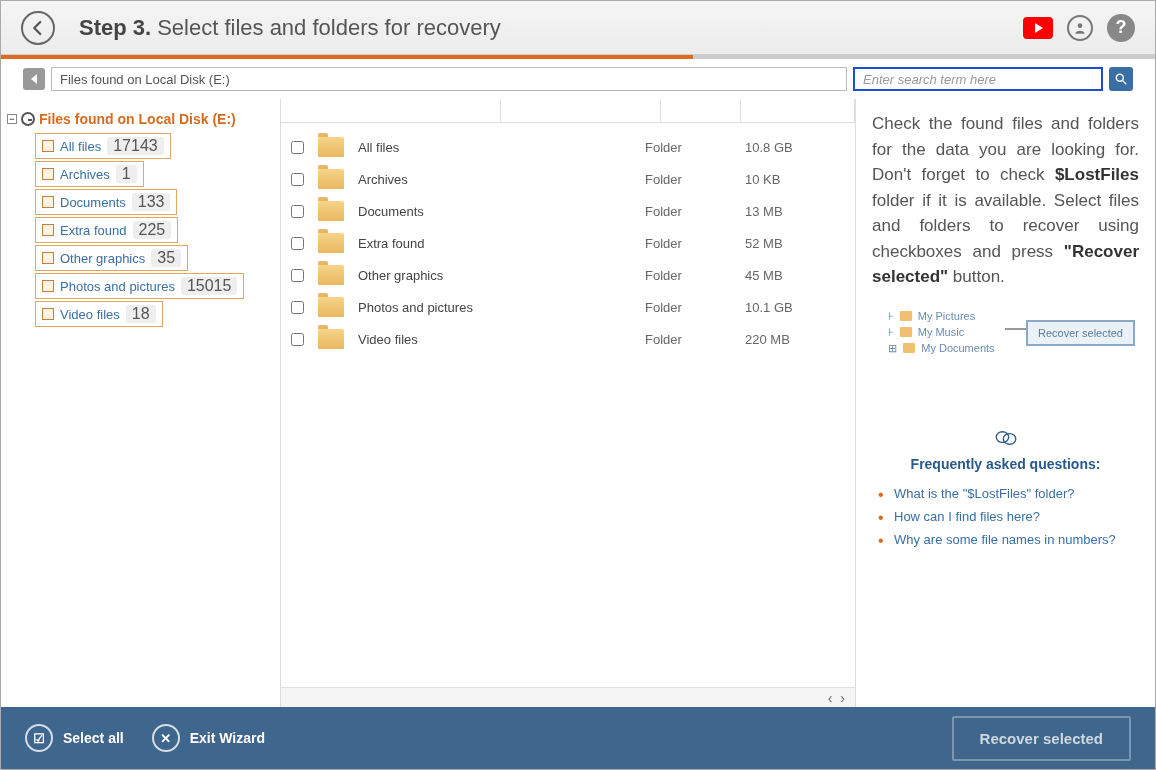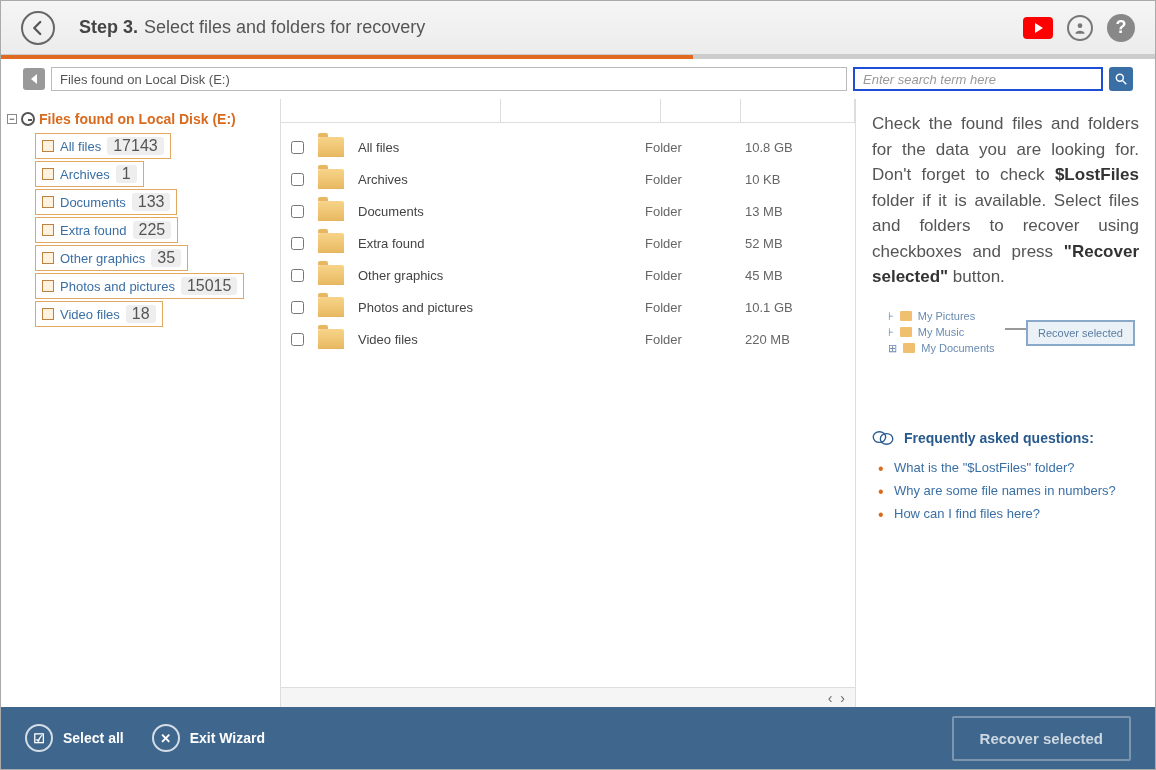--- a/index.html
+++ b/index.html
@@ -1,20 +1,20 @@
 <!DOCTYPE html>
 <html><head>
 <meta charset="utf-8">
 <style>
 * { box-sizing: border-box; margin: 0; padding: 0; }
 body { font-family: "Segoe UI", Tahoma, sans-serif; font-size: 13px; background: #fff; color: #333; width: 1156px; height: 770px; overflow: hidden; border: 1px solid #aaa; display: flex; flex-direction: column; }
 .header { height: 54px; display: flex; align-items: center; padding: 0 20px; background: linear-gradient(#f5f5f5,#ececec); border-bottom: 1px solid #ccc; }
 .back-btn { width: 34px; height: 34px; border: 2px solid #666; border-radius: 50%; display: flex; align-items: center; justify-content: center; cursor: pointer; margin-right: 24px; }
 .back-btn svg { width: 18px; height: 18px; }
-.step-title { font-size: 18px; color: #555; }
+.step-title { font-size: 22px; color: #555; }
 .step-title b { color: #444; font-weight: 600; margin-right: 6px; }
 .header-right { margin-left: auto; display: flex; align-items: center; gap: 14px; }
 .yt-icon { width: 30px; height: 22px; background: #ff0000; border-radius: 4px; display: flex; align-items: center; justify-content: center; cursor: pointer; }
 .yt-icon::after { content:''; border-left: 8px solid #fff; border-top: 5px solid transparent; border-bottom: 5px solid transparent; margin-left: 2px; }
 .circ-icon { width: 26px; height: 26px; border: 2px solid #777; border-radius: 50%; display: flex; align-items: center; justify-content: center; cursor: pointer; color: #666; font-weight: bold; }
 .help-icon { width: 28px; height: 28px; background: #888; border-radius: 50%; display: flex; align-items: center; justify-content: center; color: #fff; font-weight: bold; cursor: pointer; font-size: 18px; }
 .progress { height: 4px; display: flex; }
 .progress .done { background: #e06a1f; flex: 0 0 60%; }
 .progress .rest { background: #ccc; flex: 1; }
 .toolbar { height: 40px; display: flex; align-items: center; padding: 0 22px; gap: 6px; }
@@ -52,21 +52,21 @@
 .sb-title { display: flex; align-items: center; gap: 10px; color: #d96b1f; font-weight: 600; font-size: 14px; margin-bottom: 12px; }
 .sb-title svg, .faq-title svg { flex-shrink: 0; }
 .sb-text { color: #555; font-size: 17px; line-height: 1.5; text-align: justify; }
 .sb-text b { color: #333; }
 .illustration { margin: 20px 4px 40px; height: 80px; position: relative; font-size: 11px; color: #6a8cb0; }
 .illus-row { display: flex; align-items: center; gap: 6px; margin: 3px 0 3px 12px; }
 .illus-ico { width: 12px; height: 10px; background: #f0c070; border-radius: 1px; }
 .illus-btn { position: absolute; right: 0; top: 10px; border: 2px solid #8aa8c8; background: #eaf2f8; color: #5a7ca0; padding: 5px 10px; font-size: 11px; }
 .illus-arrow { position: absolute; right: 100px; top: 18px; width: 30px; height: 2px; background: #999; }
 .illus-arrow::after { content:''; position:absolute; right:-6px; top:-3px; border-left:6px solid #999; border-top:4px solid transparent; border-bottom:4px solid transparent; }
-.faq-title { display: flex; align-items: center; gap: 10px; color: #285a8c; font-weight: 600; font-size: 14px; margin: 20px 0 10px; }
+.faq-title { display: flex; align-items: center; gap: 10px; color: #285a8c; font-weight: 600; font-size: 14px; margin: 20px 0 10px; flex-direction: column; }
 .faq-list { list-style: none; padding-left: 22px; }
 .faq-list li { position: relative; padding: 4px 0; }
 .faq-list li::before { content:'•'; position:absolute; left:-16px; color:#d96b1f; font-size:16px; }
 .faq-list a { color: #3a6fa5; text-decoration: none; cursor: pointer; }
 .footer { height: 62px; background: #3f668c; display: flex; align-items: center; padding: 0 24px; gap: 28px; color: #fff; }
 .fbtn { display: flex; align-items: center; gap: 10px; cursor: pointer; font-weight: 600; font-size: 14px; }
 .fbtn .ico { width: 28px; height: 28px; border: 2px solid #d4dde6; border-radius: 50%; display: flex; align-items: center; justify-content: center; font-size: 13px; }
 .recover-btn { margin-left: auto; border: 2px solid #7c96b0; padding: 12px 26px; color: #cdd8e2; font-weight: 600; font-size: 15px; cursor: pointer; border-radius: 2px; }
 </style>
 </head>
@@ -245,22 +245,22 @@
     </div>
     <div class="faq-title">
       <svg width="22" height="16" viewBox="0 0 24 18">
           <ellipse cx="8" cy="8" rx="7" ry="6" fill="none" stroke="#285a8c" stroke-width="1.5"></ellipse>
           <ellipse cx="16" cy="10" rx="7" ry="6" fill="none" stroke="#285a8c" stroke-width="1.5"></ellipse>
         </svg>
       <span>Frequently asked questions:</span>
     </div>
     <ul class="faq-list" id="faq-list">
         <li><a>What is the "$LostFiles" folder?</a></li>
+        <li><a>How can I find files here?</a></li>
         <li><a>Why are some file names in numbers?</a></li>
-        <li><a>How can I find files here?</a></li>
       </ul>
   </div>
 </div>
 
 <div class="footer">
   <div class="fbtn">
     <span class="ico">☑</span>
     <span>Select all</span>
   </div>
   <div class="fbtn">

